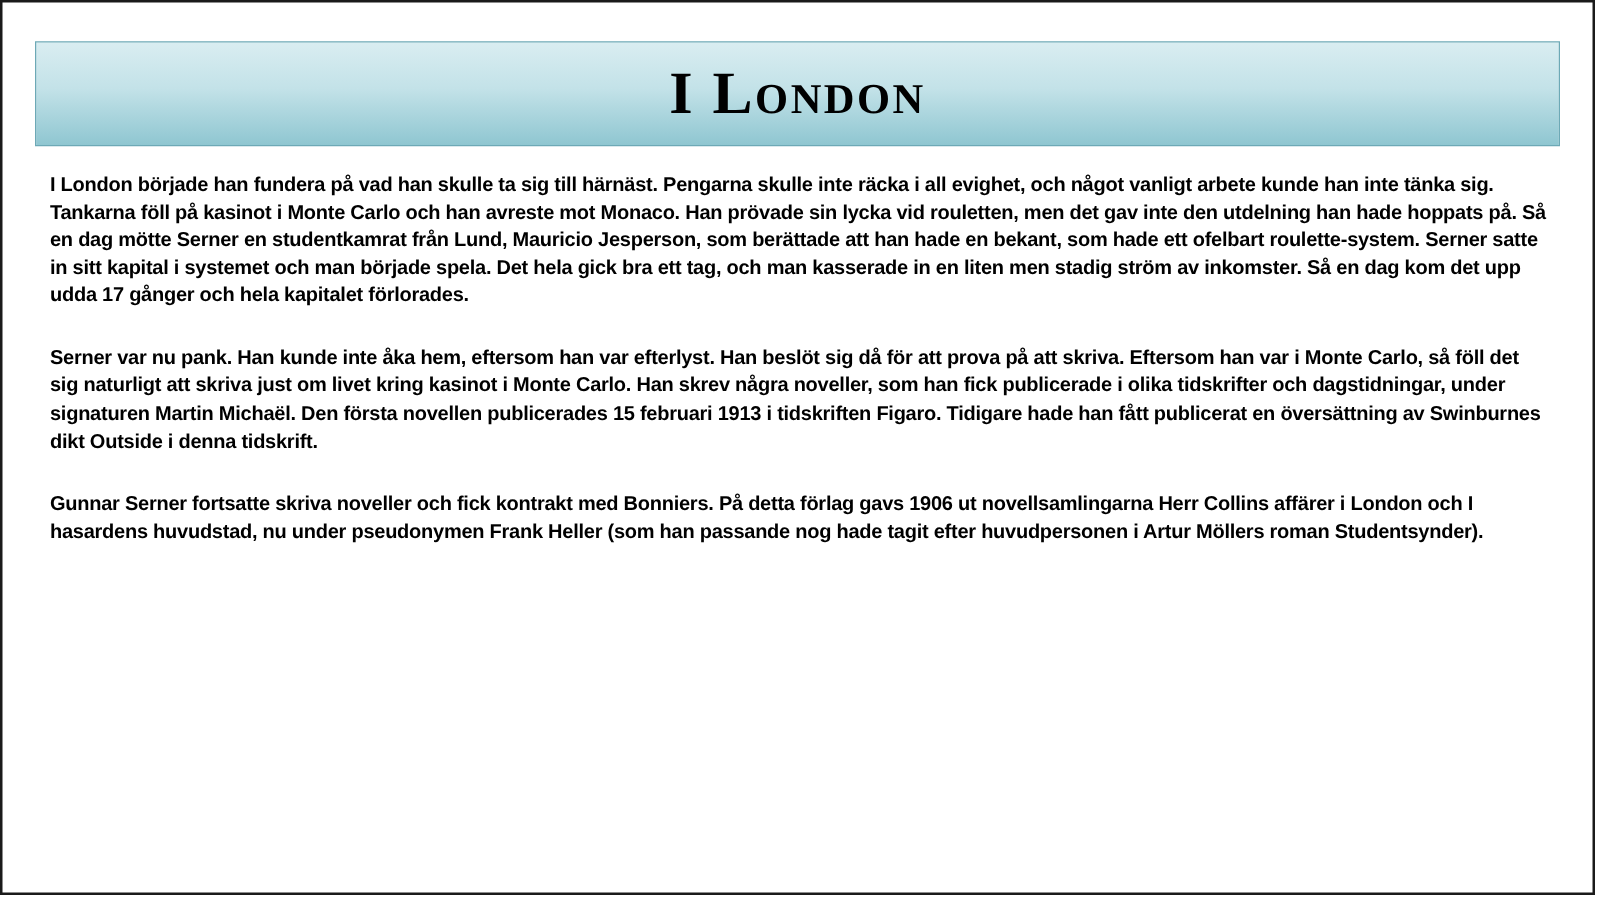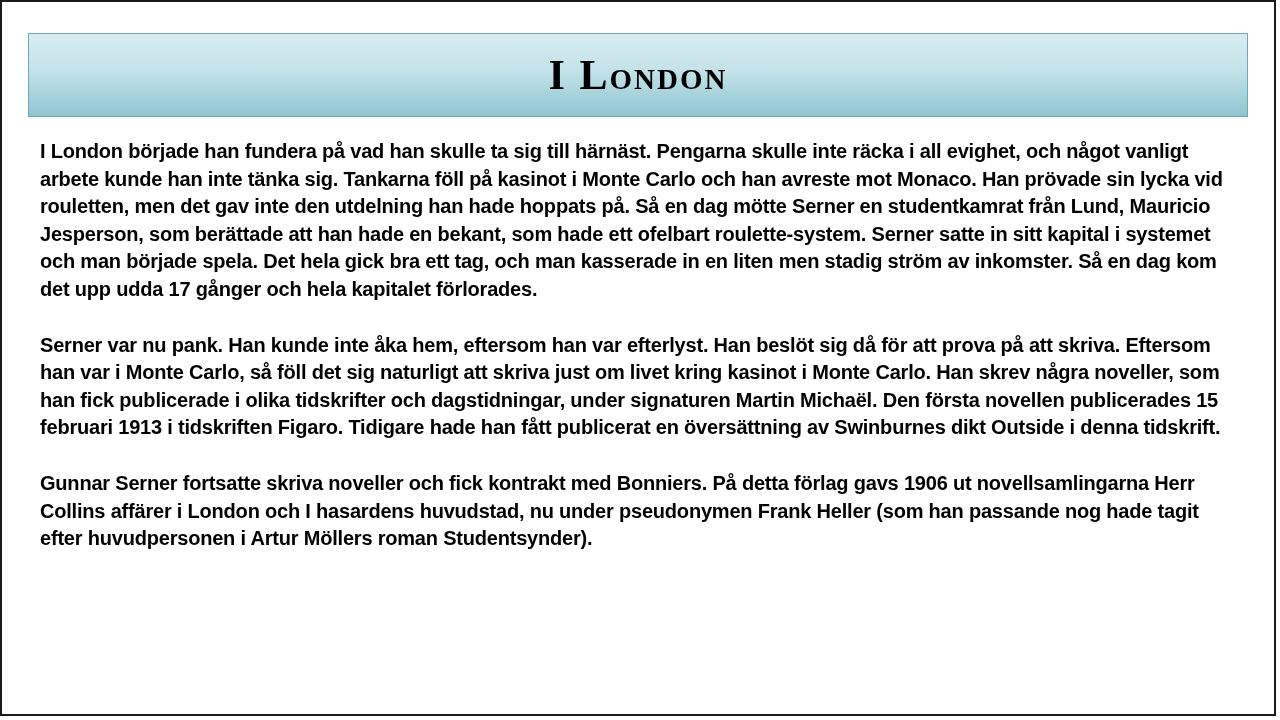--- a/index.html
+++ b/index.html
@@ -28,33 +28,33 @@
     display: flex;
     align-items: center;
     justify-content: center;
     box-sizing: border-box;
   }
   .title-banner h1 {
     margin: 0;
     font-family: "Liberation Serif", serif;
     font-variant: small-caps;
     font-weight: bold;
-    font-size: 42px;
+    font-size: 48px;
     letter-spacing: 2px;
     color: #000000;
     line-height: 1;
   }
   .slide-body {
     position: absolute;
     top: 136px;
     left: 38px;
     right: 34px;
     color: #000000;
     font-weight: bold;
-    font-size: 20px;
+    font-size: 16px;
     line-height: 1.38;
     letter-spacing: -0.2px;
   }
   .slide-body p {
     margin: 0 0 28px 0;
     text-align: left;
   }
 </style>
 </head>
 <body>

